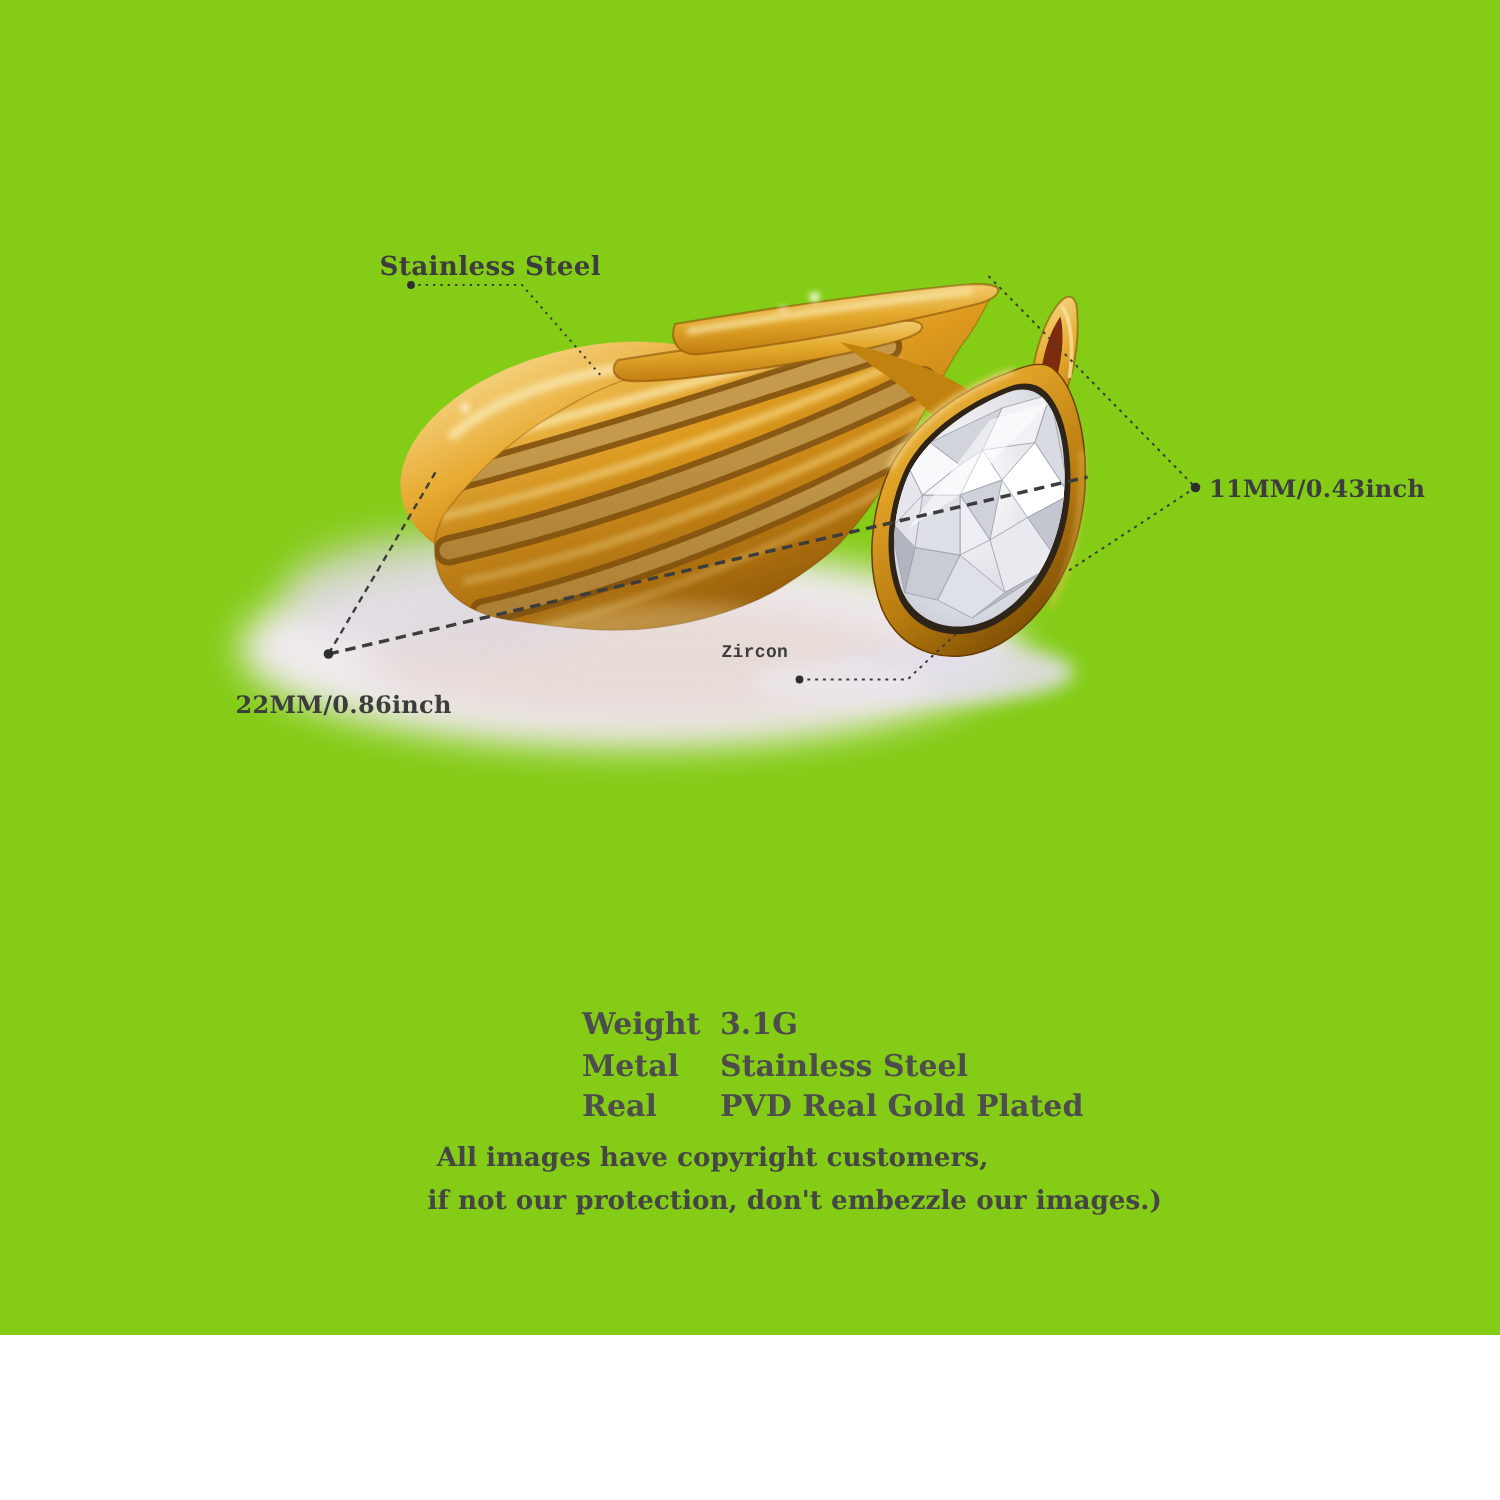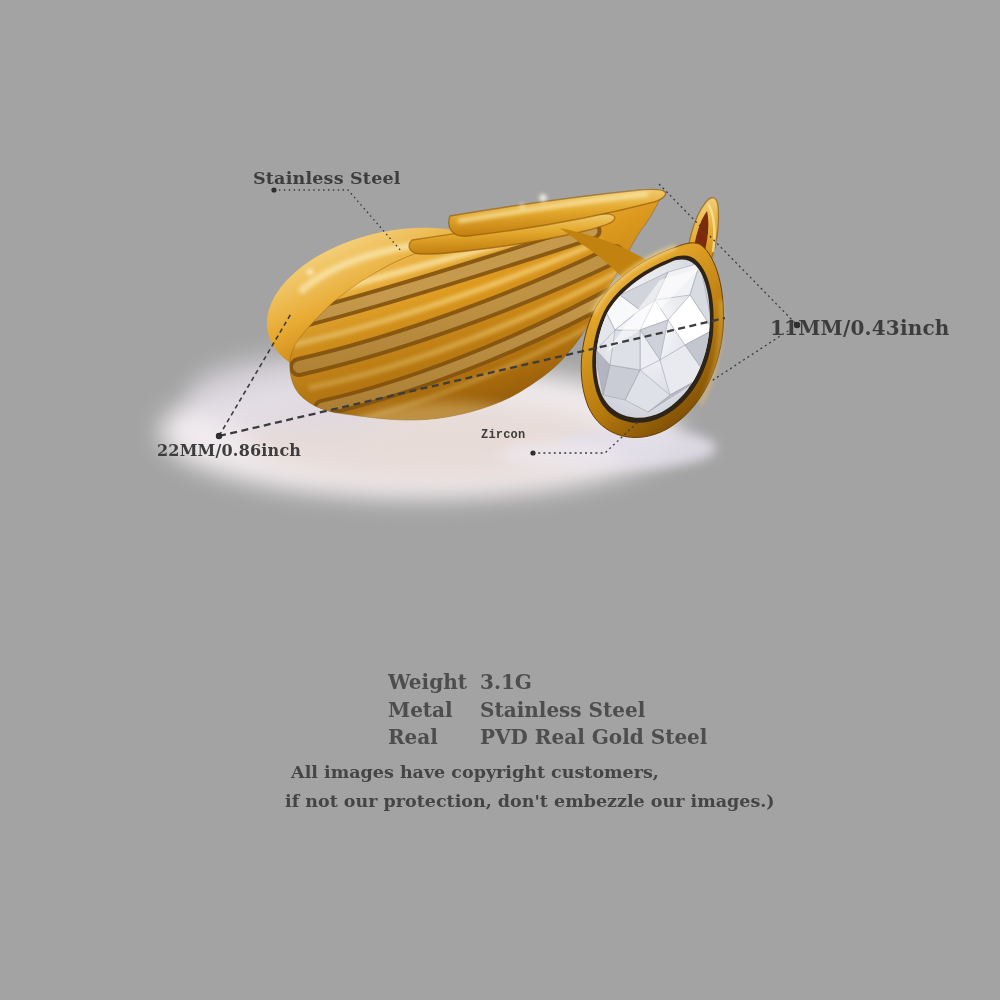--- a/index.html
+++ b/index.html
@@ -1,34 +1,34 @@
 <!DOCTYPE html>
 <html><head>
 <meta charset="utf-8">
 <style>
   html,body{margin:0;padding:0;background:#ffffff;}
   .stage{
     position:relative;
-    width:1000px;height:1000px;
-    background:#a3a3a3;
+    width:1000px;height:890px;
+    background:#84cc16;
     margin:0 auto;
     overflow:hidden;
     font-family:"DejaVu Serif","Liberation Serif",serif;
   }
   .stage svg{position:absolute;left:0;top:0;}
   .callout{
     position:absolute;
     font-weight:700;
     color:#3d3d3d;
     letter-spacing:.2px;
     white-space:nowrap;
   }
   .co-material{left:253px;top:168px;font-size:17.5px;}
-  .co-stone-size{left:770px;top:316px;font-size:20px;}
-  .co-band-size{left:157px;top:441px;font-size:16px;}
+  .co-stone-size{left:806px;top:316px;font-size:16px;}
+  .co-band-size{left:157px;top:460px;font-size:16px;}
   .co-stone-name{left:481px;top:428px;font-size:12px;font-family:Liberation Mono, monospace;}
   .spec-table{
     position:absolute;left:348px;top:669px;
     color:#4d4d4d;font-size:20px;font-weight:700;
     line-height:27.5px;
     margin-left:40px;
   }
   .spec-row{display:flex;}
   .spec-label{width:92px;}
   .spec-value{white-space:nowrap;}
@@ -218,21 +218,21 @@
     <div class="spec-row">
       <div class="spec-label">Weight</div>
       <div class="spec-value">3.1G</div>
     </div>
     <div class="spec-row">
       <div class="spec-label">Metal</div>
       <div class="spec-value">Stainless Steel</div>
     </div>
     <div class="spec-row">
       <div class="spec-label">Real</div>
-      <div class="spec-value">PVD Real Gold Steel</div>
+      <div class="spec-value">PVD Real Gold Plated</div>
     </div>
   </div>
 
   <div class="disclaimer">
     <div class="disc-line"> All images have copyright customers,</div>
     <div class="disc-line">if not our protection, don't embezzle our images.)</div>
   </div>
 
 </div>
 

